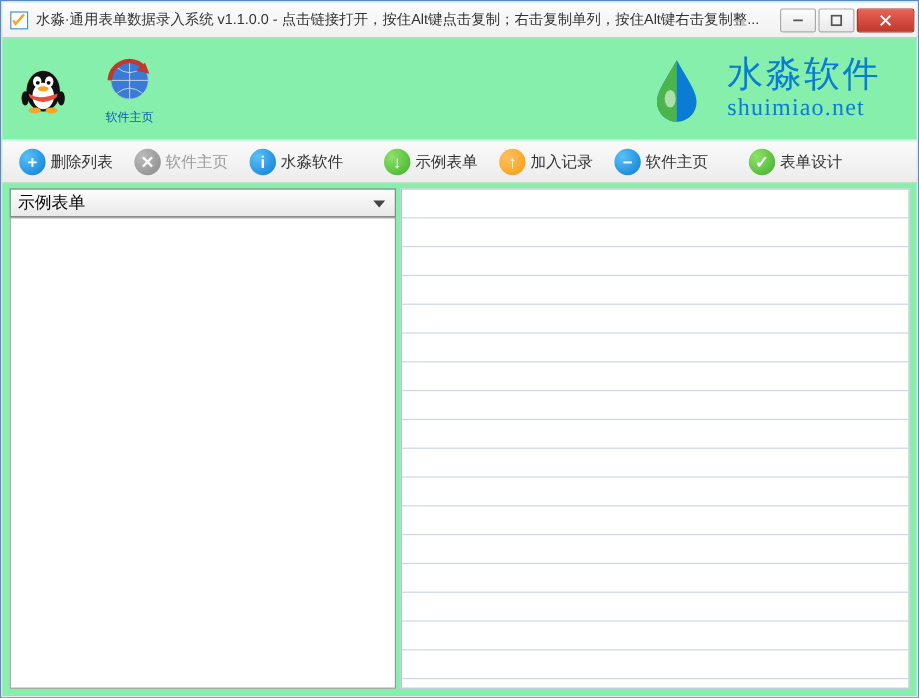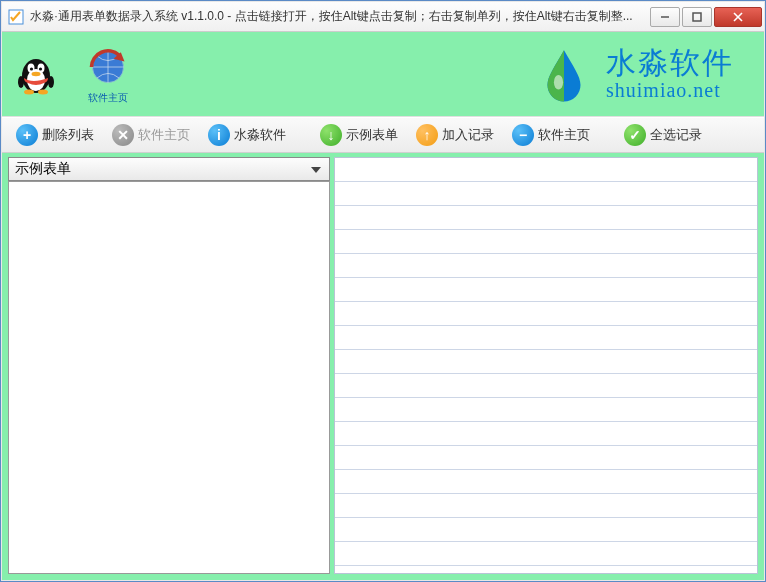--- a/index.html
+++ b/index.html
@@ -138,21 +138,21 @@
       <span class="circ c-orange">↑</span>
       <span>加入记录</span>
     </div>
     <div class="tool-btn">
       <span class="circ c-blue">−</span>
       <span>软件主页</span>
     </div>
     <div class="tool-sep"></div>
     <div class="tool-btn">
       <span class="circ c-green">✓</span>
-      <span>全选记录</span>
+      <span>表单设计</span>
     </div>
   </div>
 
   <div class="workarea">
     <div class="left-pane">
       <div class="combo">
         <span>示例表单</span>
       </div>
       <div class="left-list"></div>
     </div>

